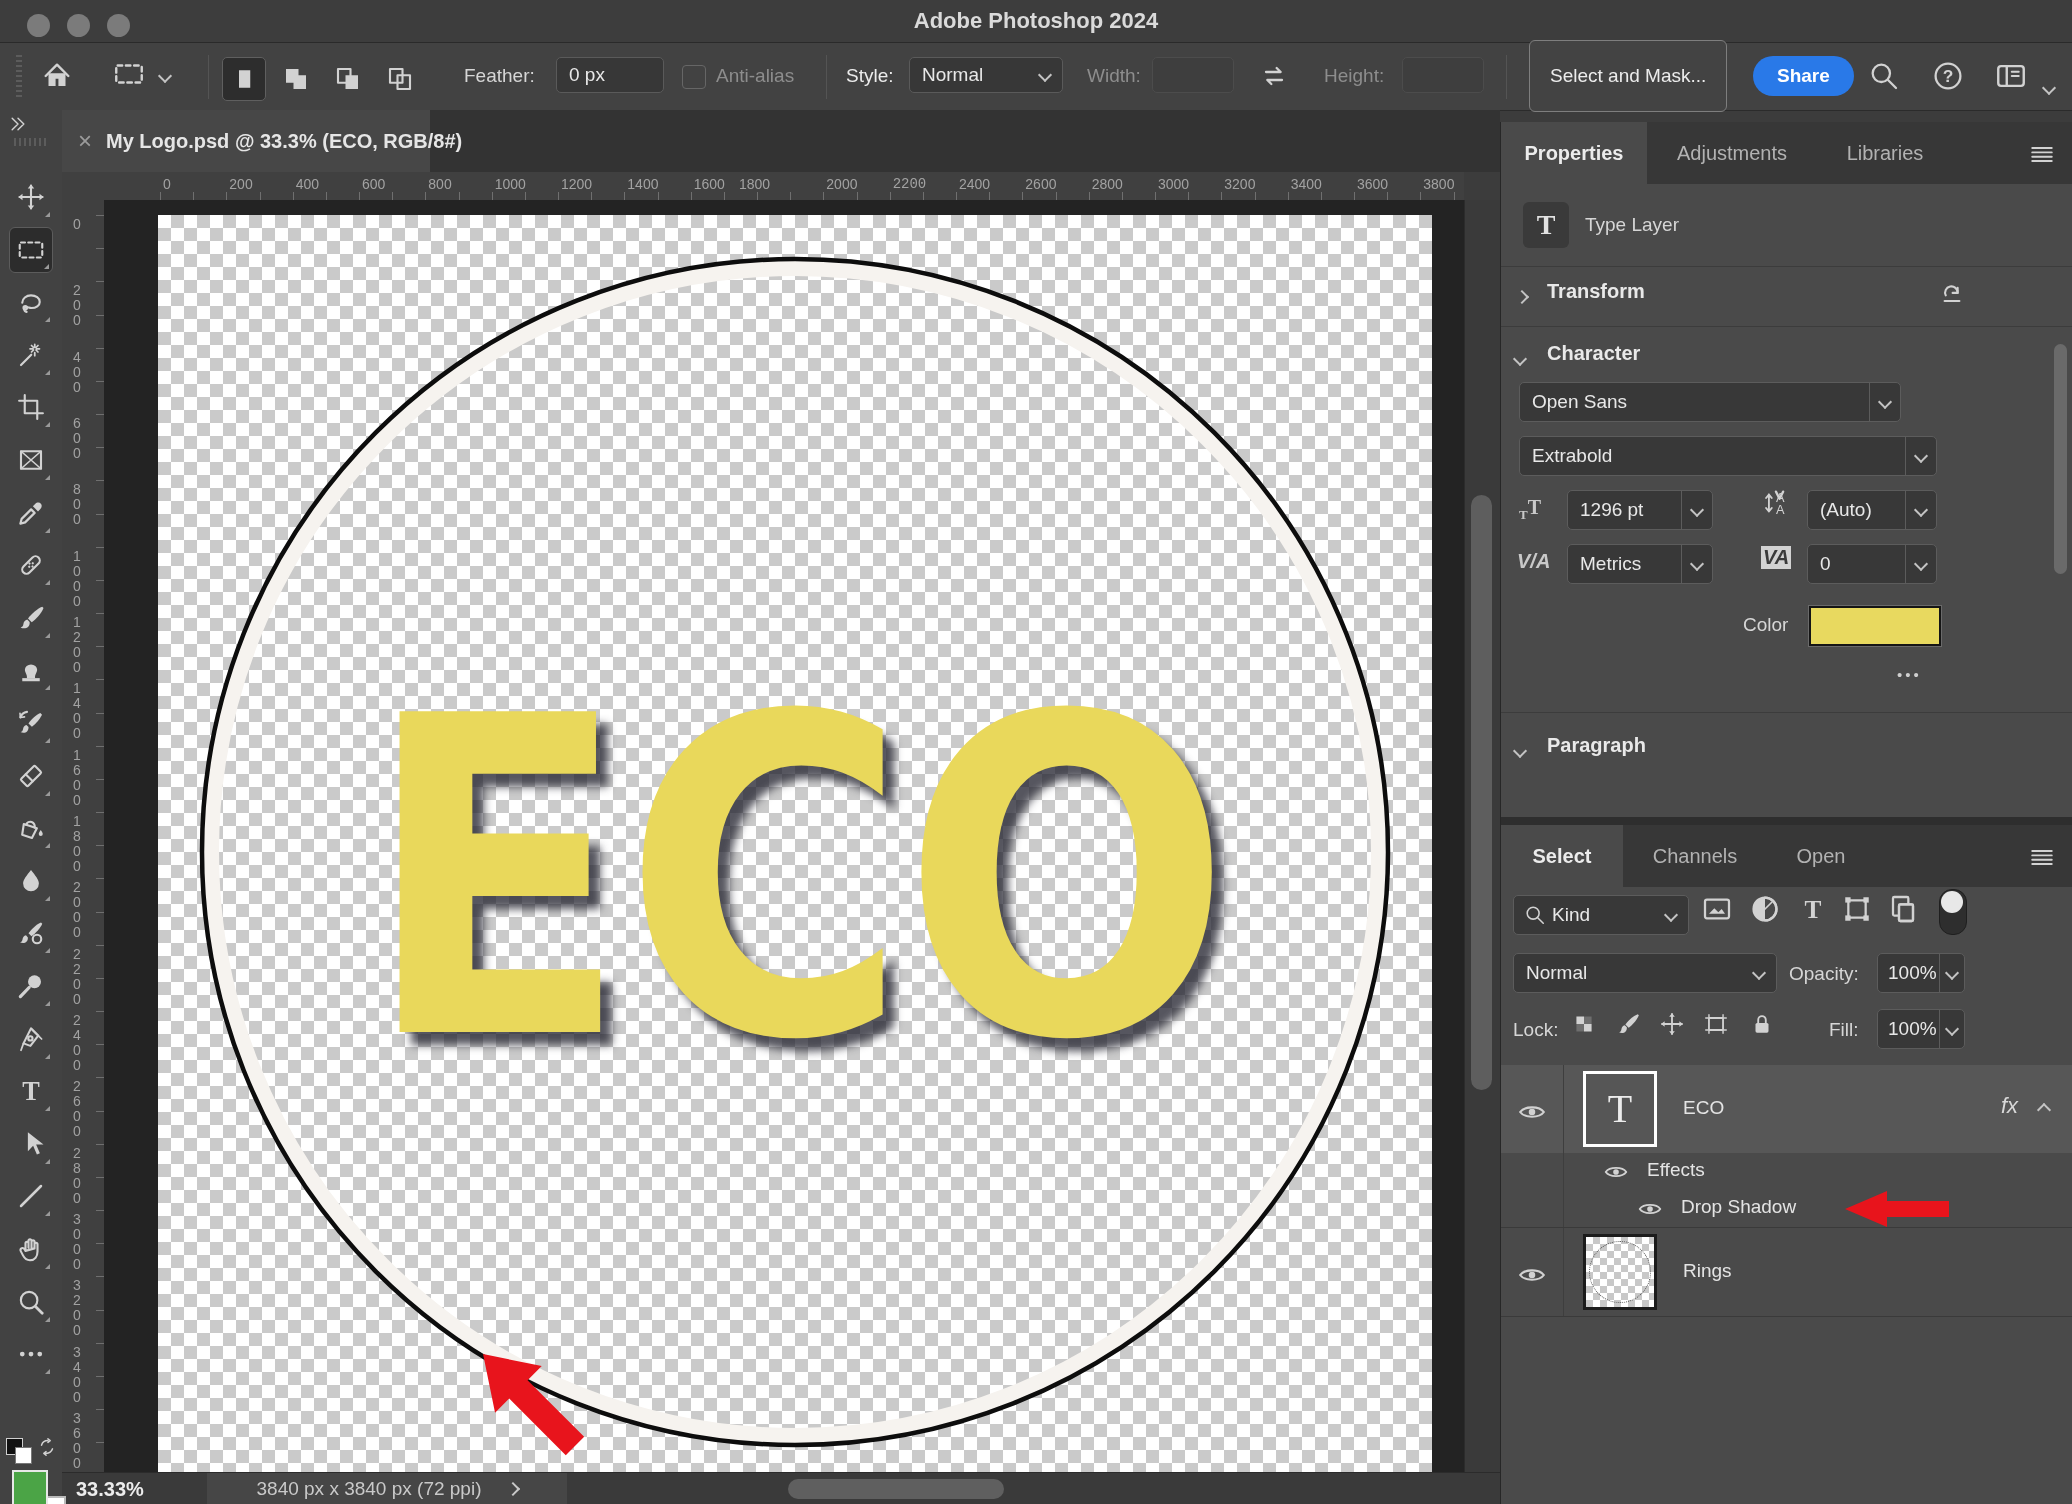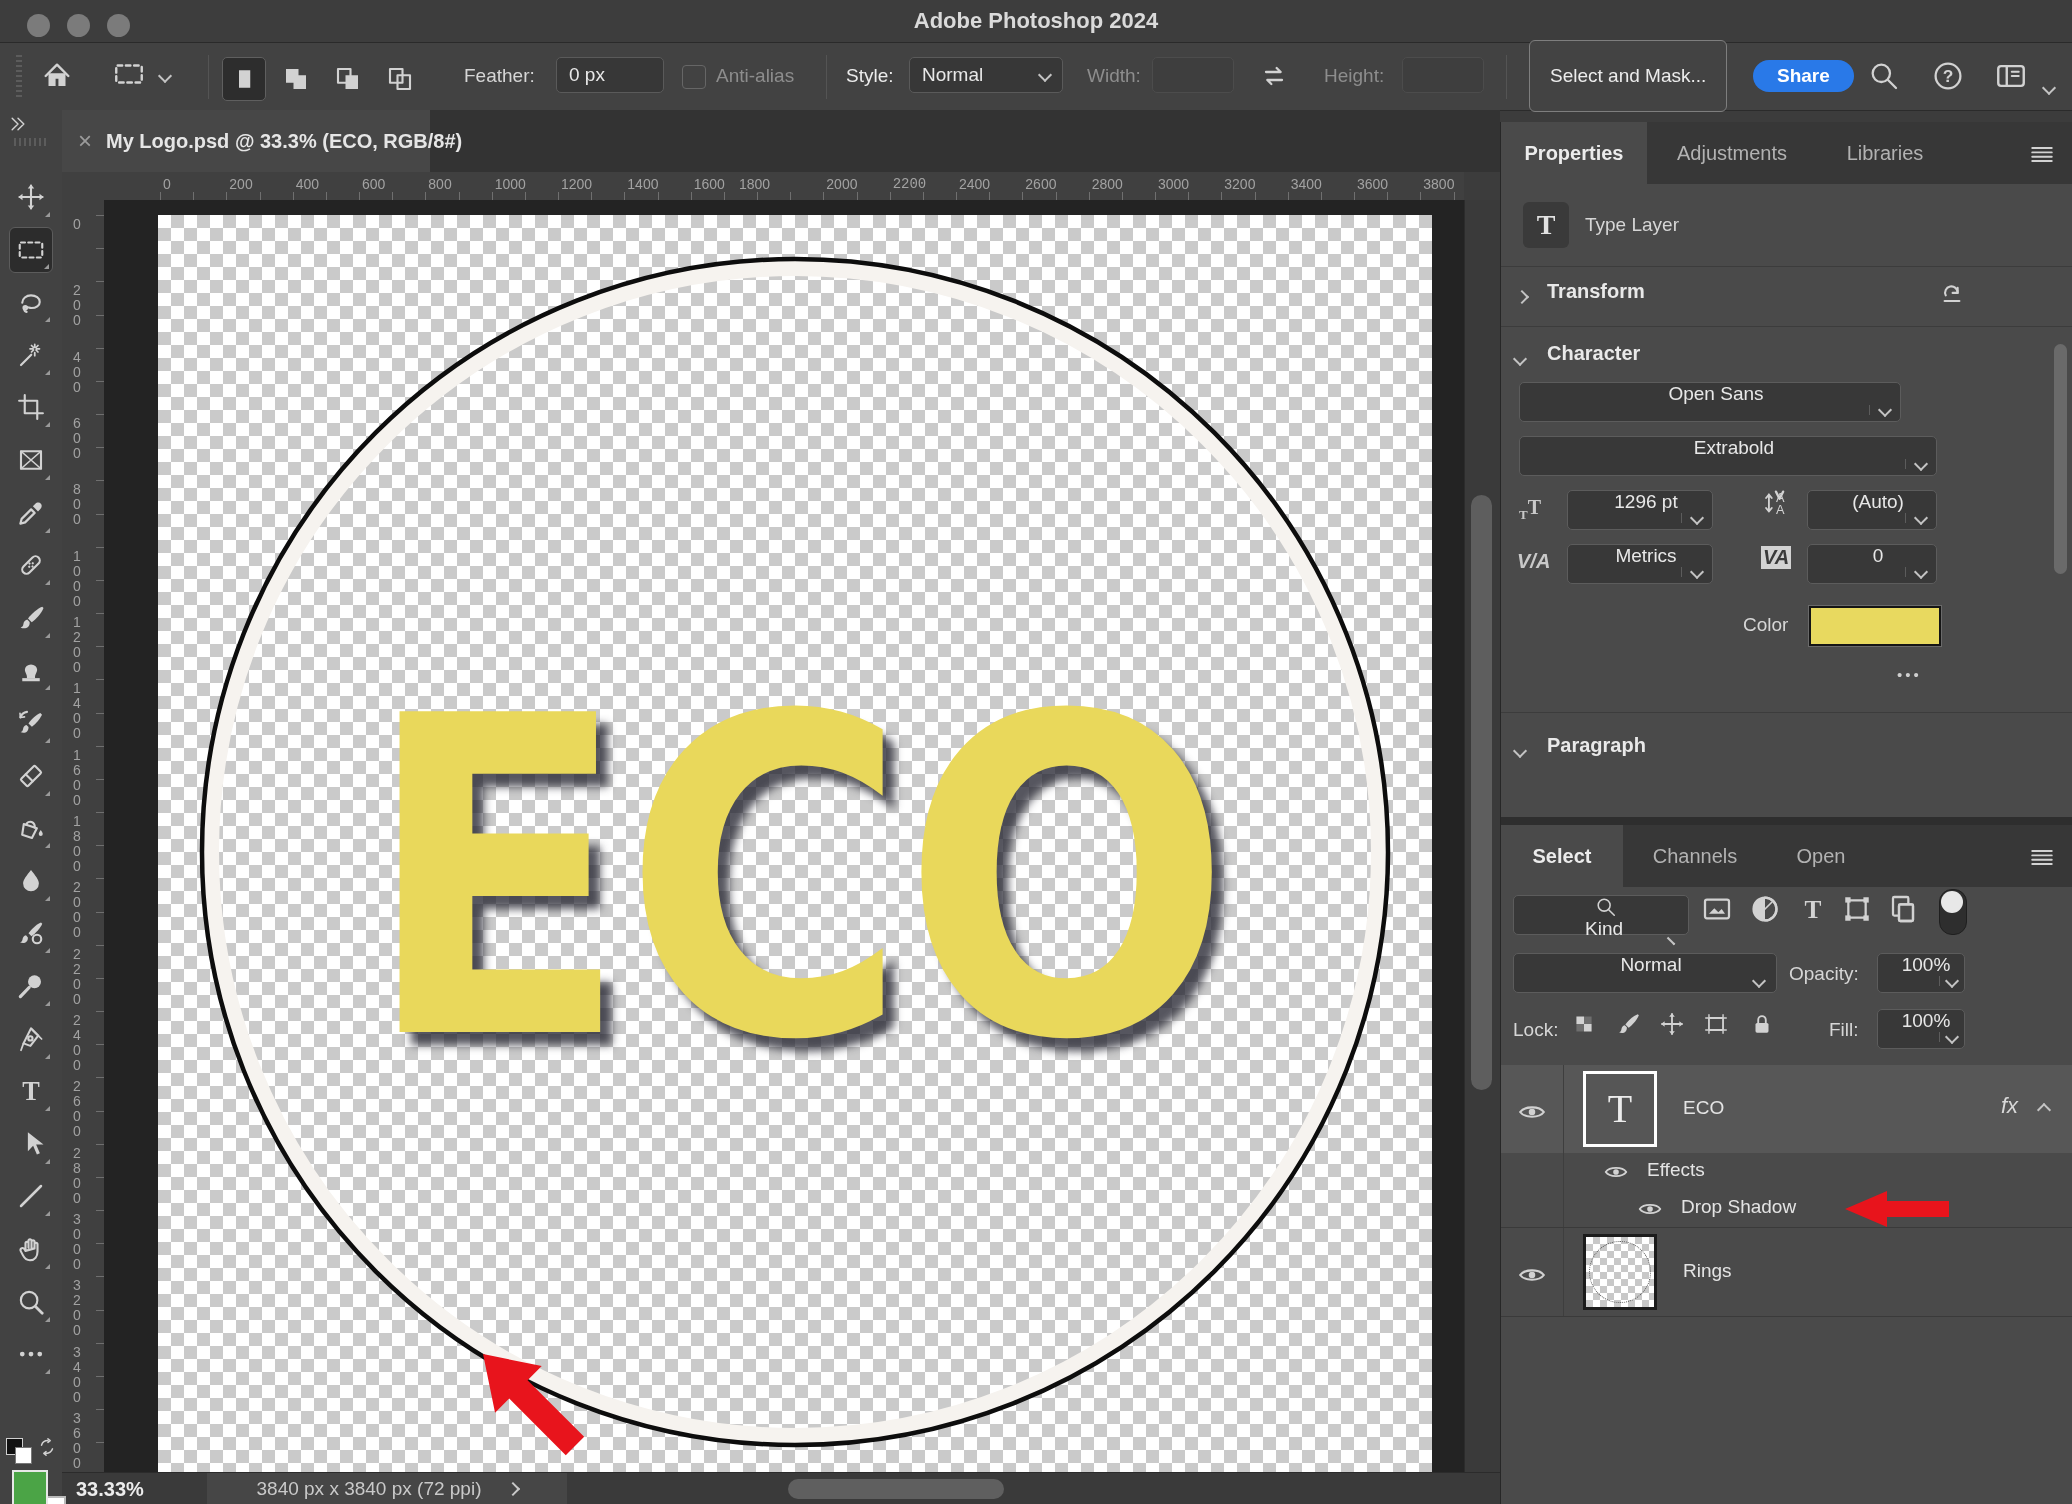--- a/index.html
+++ b/index.html
@@ -22,21 +22,21 @@
   .field{background:#373737;border:1px solid #5a5a5a;border-radius:5px;height:36px;box-sizing:border-box;
          color:#e8e8e8;font-size:19px;display:flex;align-items:center;padding:0 12px;}
   .field.disabled{background:#3e3e3e;border-color:#4c4c4c;}
   .chev{display:inline-block;width:8px;height:8px;border-right:2px solid #c4c4c4;border-bottom:2px solid #c4c4c4;transform:rotate(45deg);}
   .chev.right{transform:rotate(-45deg);}
   .chev.up{transform:rotate(-135deg);}
   .modebtn{width:44px;height:44px;display:flex;align-items:center;justify-content:center;border-radius:5px;}
   .modebtn.active{background:#2d2d2d;border:1px solid #5f5f5f;box-sizing:border-box;}
   #selmask{border:1px solid #7e7e7e;border-radius:6px;background:#434343;color:#ececec;font-size:19px;
            padding:15px 20px;height:40px;display:flex;align-items:center;}
-  #sharebtn{border-radius:20px;color:#fff;font-size:19px;padding:0 24px;height:32px;display:flex;align-items:center;font-weight:bold;}
+  #sharebtn{border-radius:20px;color:#fff;font-size:19px;padding:0 24px;height:40px;display:flex;align-items:center;font-weight:bold;}
   .checkbox{width:22px;height:22px;border:1.5px solid #666;border-radius:4px;background:transparent;}
 
   
   #toolcol{left:0;top:110px;width:62px;height:1394px;background:#424242;border-right:1px solid #2c2c2c;}
   .tool{position:absolute;left:9px;width:44px;height:46px;display:flex;align-items:center;justify-content:center;}
   .tool.active{background:#2c2c2c;border:1px solid #5c5c5c;border-radius:6px;box-sizing:border-box;}
   .tool::after{content:"";position:absolute;right:3px;bottom:3px;border-left:5px solid transparent;border-bottom:5px solid #9a9a9a;}
   #grip{left:14px;top:28px;width:34px;height:8px;background:repeating-linear-gradient(to right,#5c5c5c 0 2px,transparent 2px 5px);}
   .swatch{position:absolute;box-sizing:border-box;border:2px solid #e8e8e8;}
 
@@ -78,21 +78,21 @@
 
   
   #rightcol{left:1500px;top:122px;width:572px;height:1394px;background:#a16207;border-left:1px solid #272727;}
   .ptabbar{position:absolute;left:0;width:572px;height:62px;background:#373737;}
   .ptab{position:absolute;top:0;height:62px;display:flex;align-items:center;justify-content:center;font-size:20px;color:#b2b2b2;}
   .ptab.active{background:#4a4a4a;color:#ececec;font-weight:bold;}
   .hamb{position:absolute;right:14px;width:30px;}
   .pbody{position:absolute;left:0;width:572px;background:#4a4a4a;}
   .sechead{color:#e9e9e9;font-size:20px;font-weight:bold;}
   .sel{position:absolute;background:#383838;border:1px solid #5c5c5c;border-radius:5px;height:40px;box-sizing:border-box;
-       display:flex;align-items:center;color:#e8e8e8;font-size:19px;flex-direction:column;}
+       display:flex;align-items:center;color:#e8e8e8;font-size:19px;}
   .sel .val{padding-left:12px;}
   .sel .cv{margin-left:auto;align-self:stretch;width:30px;border-left:1px solid #5c5c5c;display:flex;align-items:center;justify-content:center;}
   .divider{position:absolute;left:0;width:572px;height:1px;background:#3c3c3c;}
   .charicon{position:absolute;color:#c9c9c9;font-size:20px;font-weight:bold;}
   #colorswatch{border:2px solid #151515;outline:1px solid #6a6a6a;}
   .eyewrap{position:absolute;width:32px;height:24px;}
   .lkicon{position:absolute;top:8px;width:28px;height:28px;}
   .fltr{position:absolute;top:6px;width:32px;height:32px;}
   .layrow{position:absolute;left:0;width:572px;}
   .layname{position:absolute;font-size:19px;color:#e4e4e4;}

